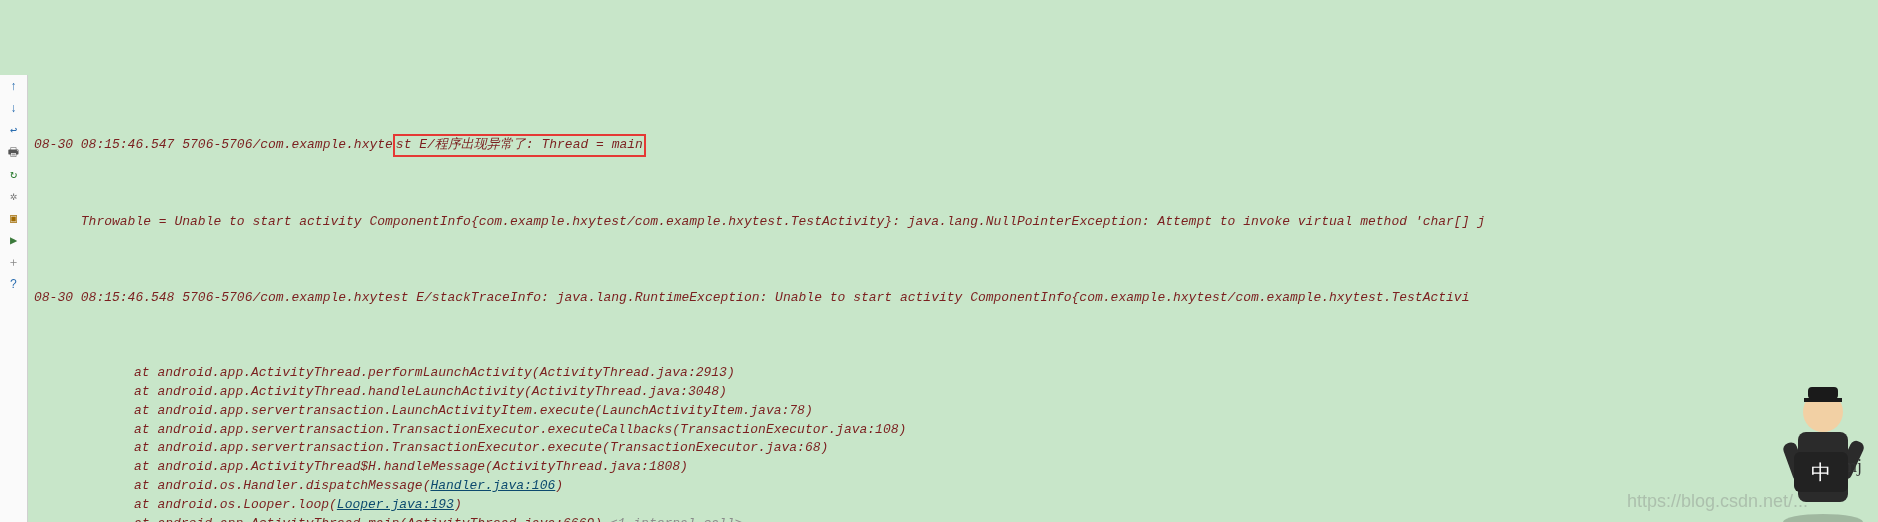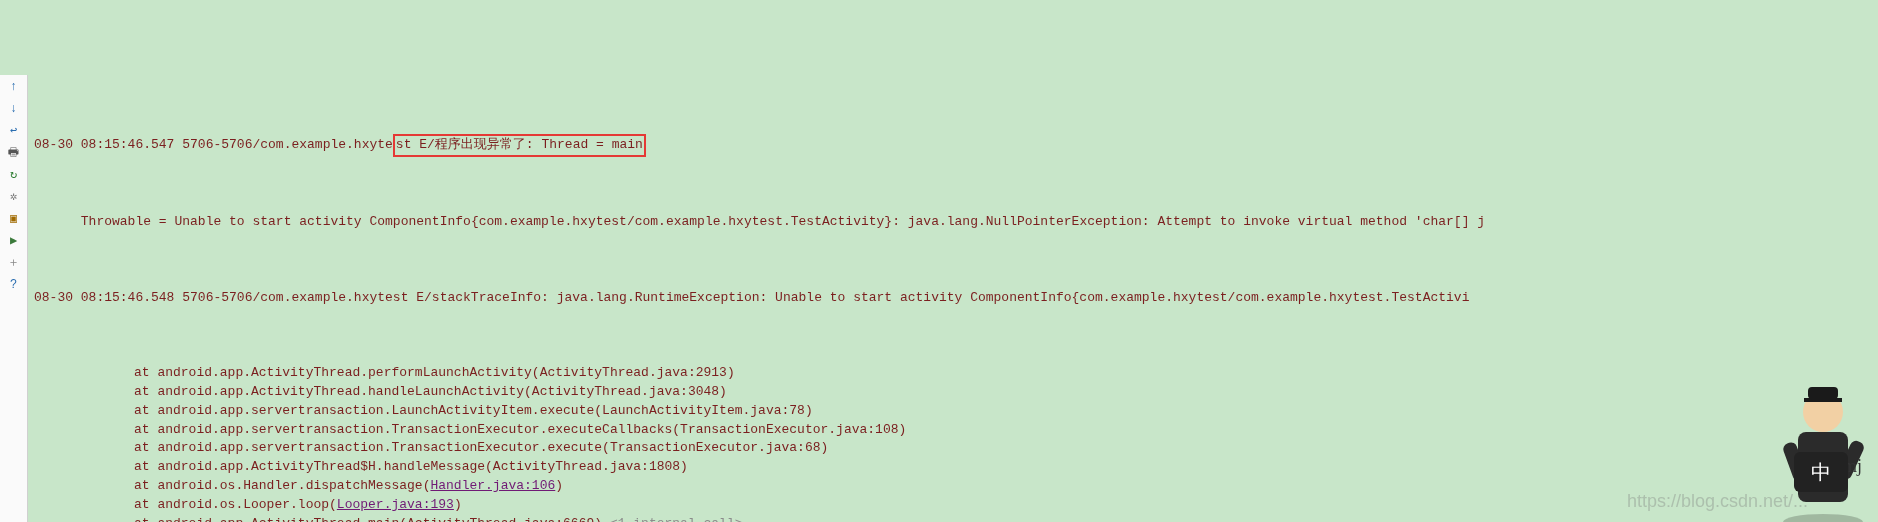--- a/index.html
+++ b/index.html
@@ -35,23 +35,23 @@
     justify-content: center;
     font-size: 12px;
     color: #555;
     cursor: pointer;
   }
   .log {
     flex: 1;
     padding: 2px 0 0 6px;
     overflow: hidden;
   }
-  .line { white-space: pre; }
+  .line { white-space: pre; font-style: italic; }
   .stack { padding-left: 100px; }
-  .link { color: #701a75; text-decoration: underline; cursor: pointer; }
+  .link { color: #0c4a6e; text-decoration: underline; cursor: pointer; }
   .grey { color: #8c8c8c; }
   .box-red { border: 2px solid #e53935; display: inline-block; padding: 0 1px; }
   .watermark {
     position: absolute;
     right: 70px;
     bottom: 8px;
     color: rgba(120,120,120,0.35);
     font-size: 18px;
     font-family: sans-serif;
   }

